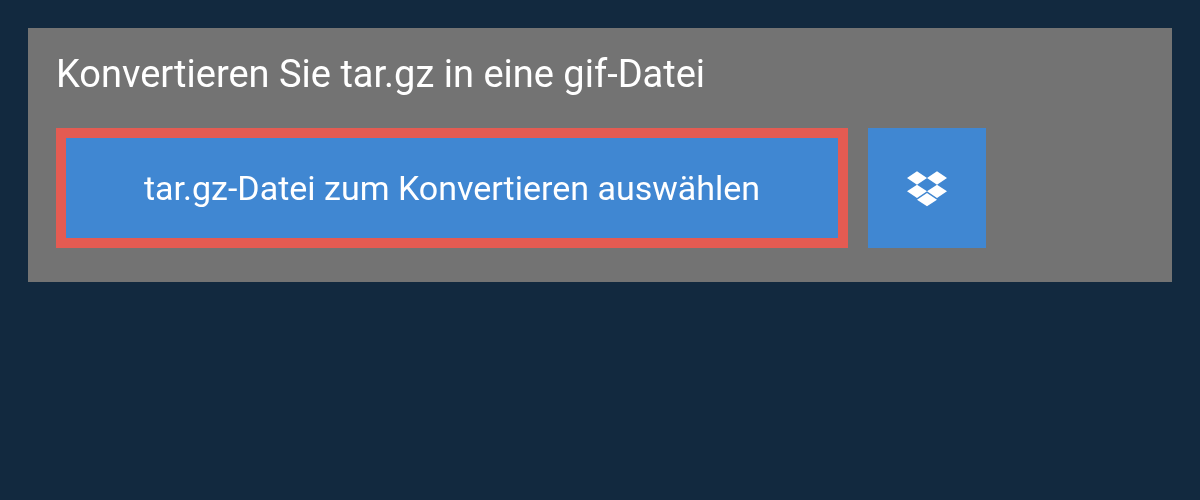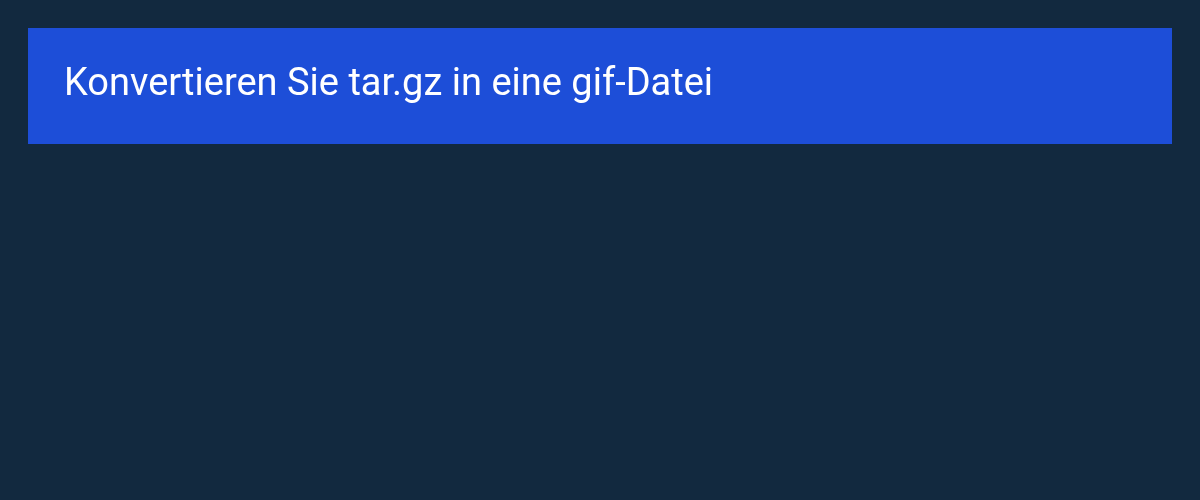--- a/index.html
+++ b/index.html
@@ -9,22 +9,22 @@
     }
     body {
       width: 1200px;
       height: 500px;
       background-color: #12293f;
       font-family: -apple-system, BlinkMacSystemFont, "Segoe UI", Roboto, Helvetica, Arial, sans-serif;
       overflow: hidden;
     }
     .panel {
       margin: 28px 28px 0 28px;
-      background-color: #1d4ed8;
-      padding: 8px;
+      background-color: #737373;
+      padding: 0;
     }
     .panel-title {
       color: #ffffff;
       font-size: 38px;
       font-weight: 400;
       padding: 24px 28px 32px 28px;
     }
     .button-row {
       display: flex;
       gap: 20px;
@@ -58,13 +58,23 @@
       width: 40px;
       height: 40px;
       fill: #ffffff;
     }
   </style>
 </head>
 <body>
 
 <div class="panel">
   <h1 class="panel-title">Konvertieren Sie tar.gz in eine gif-Datei</h1>
+  <div class="button-row">
+    <div class="select-file-button">
+      <span>tar.gz-Datei zum Konvertieren auswählen</span>
+    </div>
+    <div class="dropbox-button">
+      <svg class="dropbox-icon" viewBox="0 0 24 24">
+        <path d="M6 2 L12 6 L6 10 L0 6 Z M18 2 L24 6 L18 10 L12 6 Z M0 14 L6 10 L12 14 L6 18 Z M12 14 L18 10 L24 14 L18 18 Z M6 19 L12 15 L18 19 L12 23 Z"></path>
+      </svg>
+    </div>
+  </div>
 </div>
 
 </body></html>

